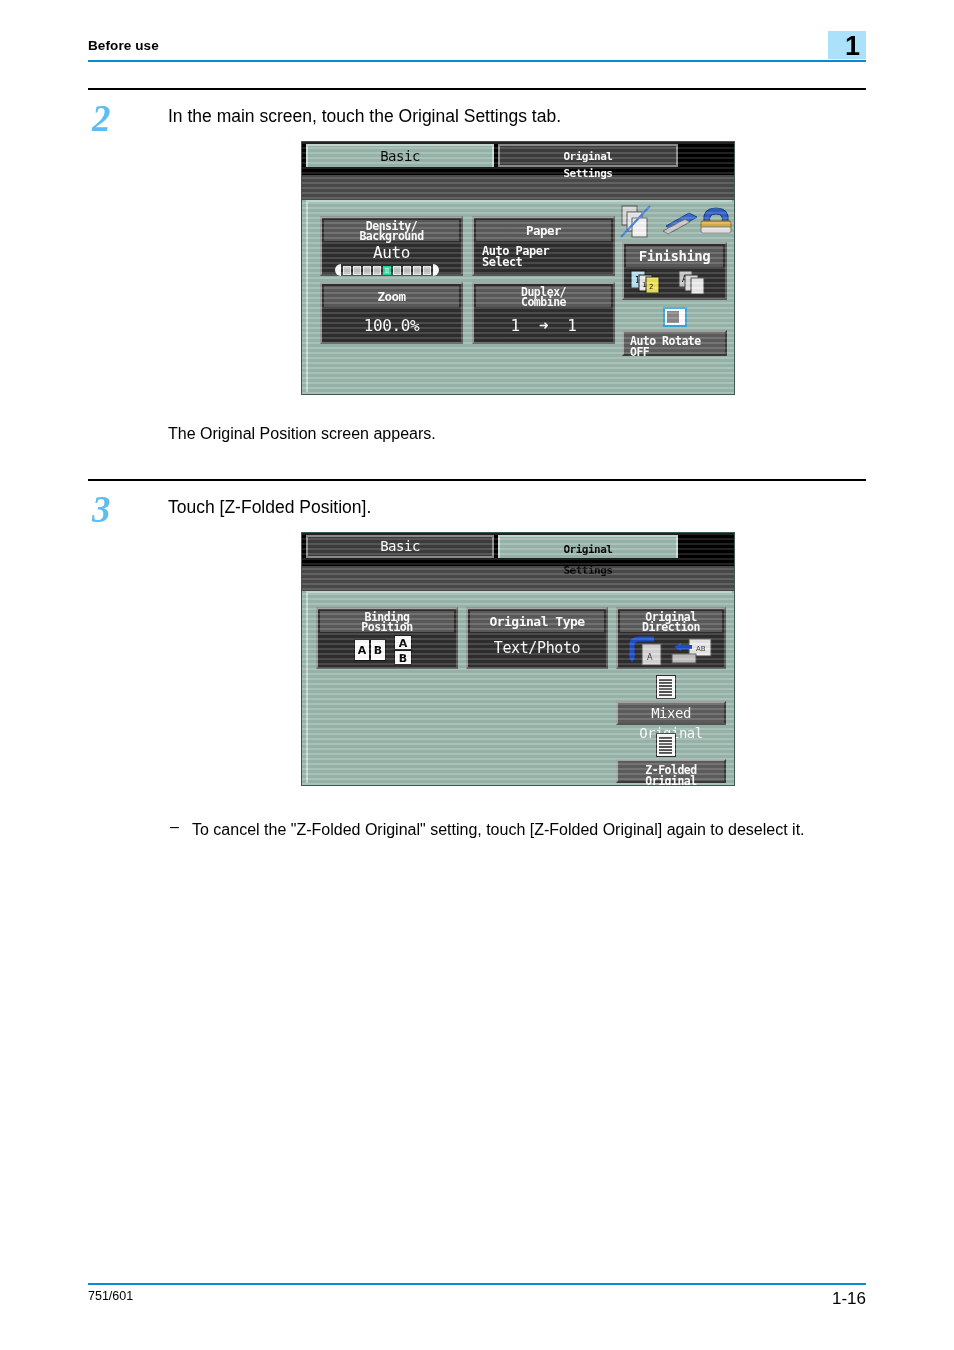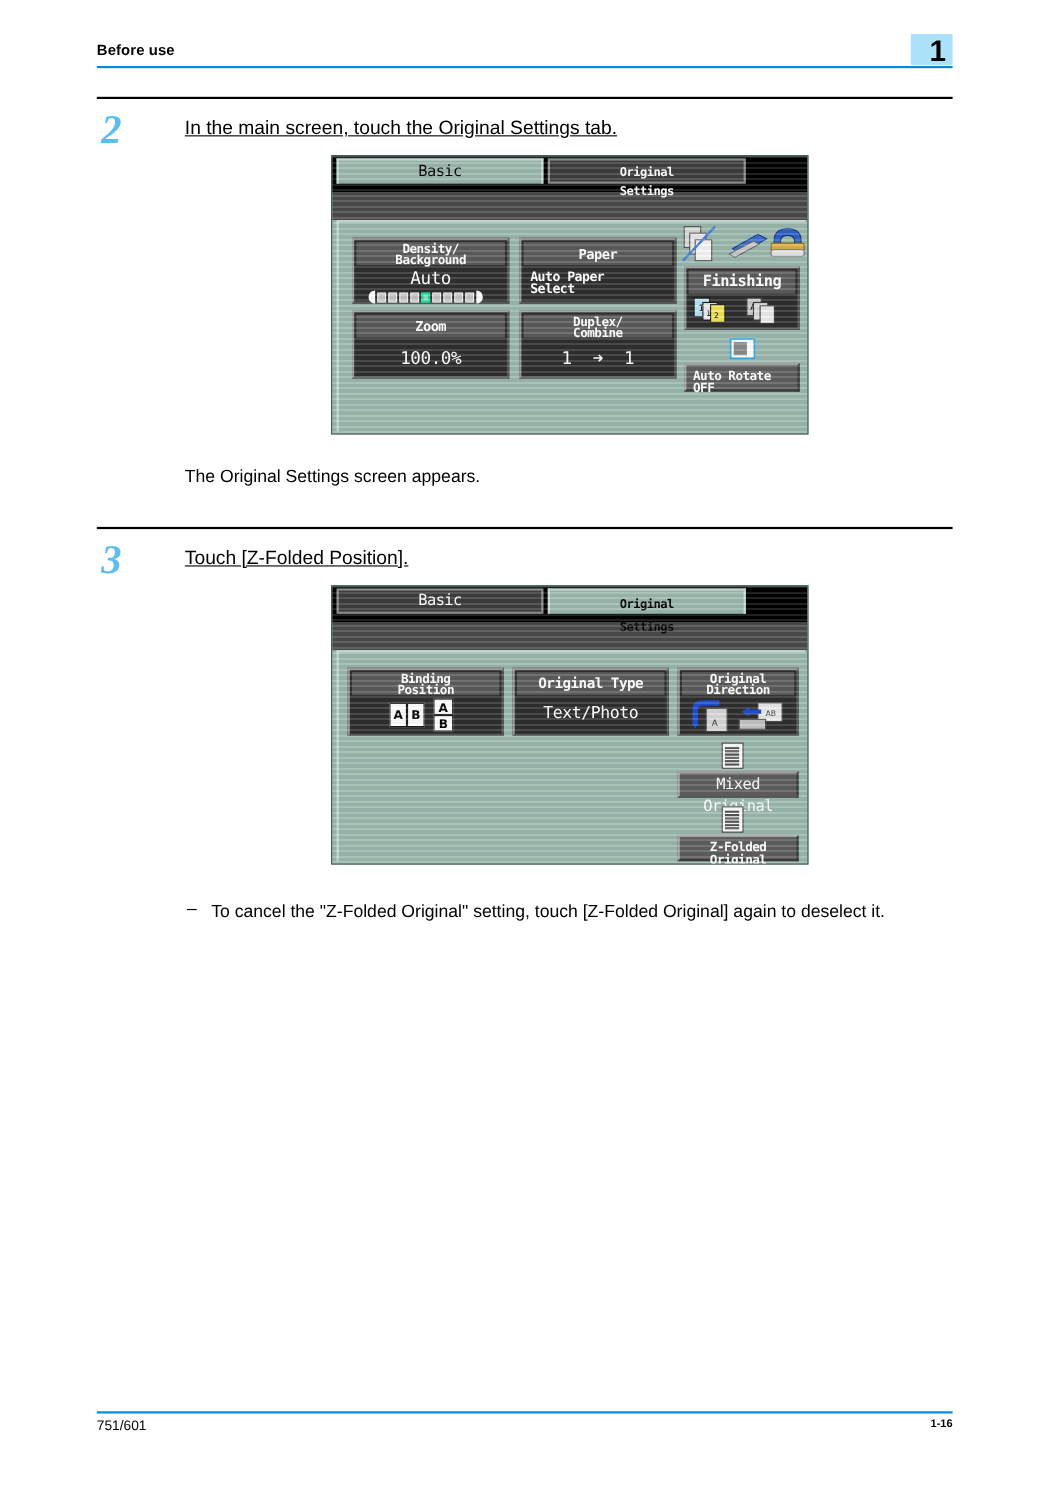--- a/index.html
+++ b/index.html
@@ -75,21 +75,20 @@
     font-weight: bold;
     font-style: italic;
     color: #5cbdf0;
     line-height: 1;
   }
   .step-text {
     position: absolute;
     font-size: 17.5px;
     color: #000;
     line-height: 23px;
-    text-decoration: underline;
   }
   .body-text {
     position: absolute;
     font-size: 16px;
     color: #000;
     line-height: 23px;
   }
   .bullet-dash {
     position: absolute;
     font-size: 16px;
@@ -365,22 +364,22 @@
     left: 88px;
     top: 1289px;
     font-size: 12.5px;
     font-weight: normal;
     color: #000;
   }
   .footer-right {
     position: absolute;
     right: 88px;
     top: 1289px;
-    font-size: 10px;
-    font-weight: bold;
+    font-size: 17px;
+    font-weight: normal;
     color: #000;
   }
 </style>
 </head>
 <body>
 
 <div class="page-header">
   <div class="header-title">Before use</div>
   <div class="header-rule"></div>
 </div>
@@ -490,21 +489,21 @@
       <i></i>
     </div>
   <div class="gbtn two" style="left:320px; top:188px; width:105px; height:26px; text-align:left; padding-left:6px;">
     <div>Auto Rotate</div>
     <div>OFF</div>
   </div>
 
   <div class="lcd-stripes"></div>
 </div>
 
-<div class="body-text" style="left:168px; top:422px; width:690px;">The Original Settings screen appears.</div>
+<div class="body-text" style="left:168px; top:422px; width:690px;">The Original Position screen appears.</div>
 
 <div class="step-rule" style="top:479px;"></div>
 <div class="step-num" style="left:92px; top:491px;">3</div>
 <div class="step-text" style="left:168px; top:496px; width:690px;">Touch [Z-Folded Position].</div>
 
 <div class="lcd" style="left:301px; top:532px;">
 
   <div class="lcd-status"></div>
   <div class="lcd-status-text">Ready to copy.</div>
   <div class="lcd-status-count">1</div>

